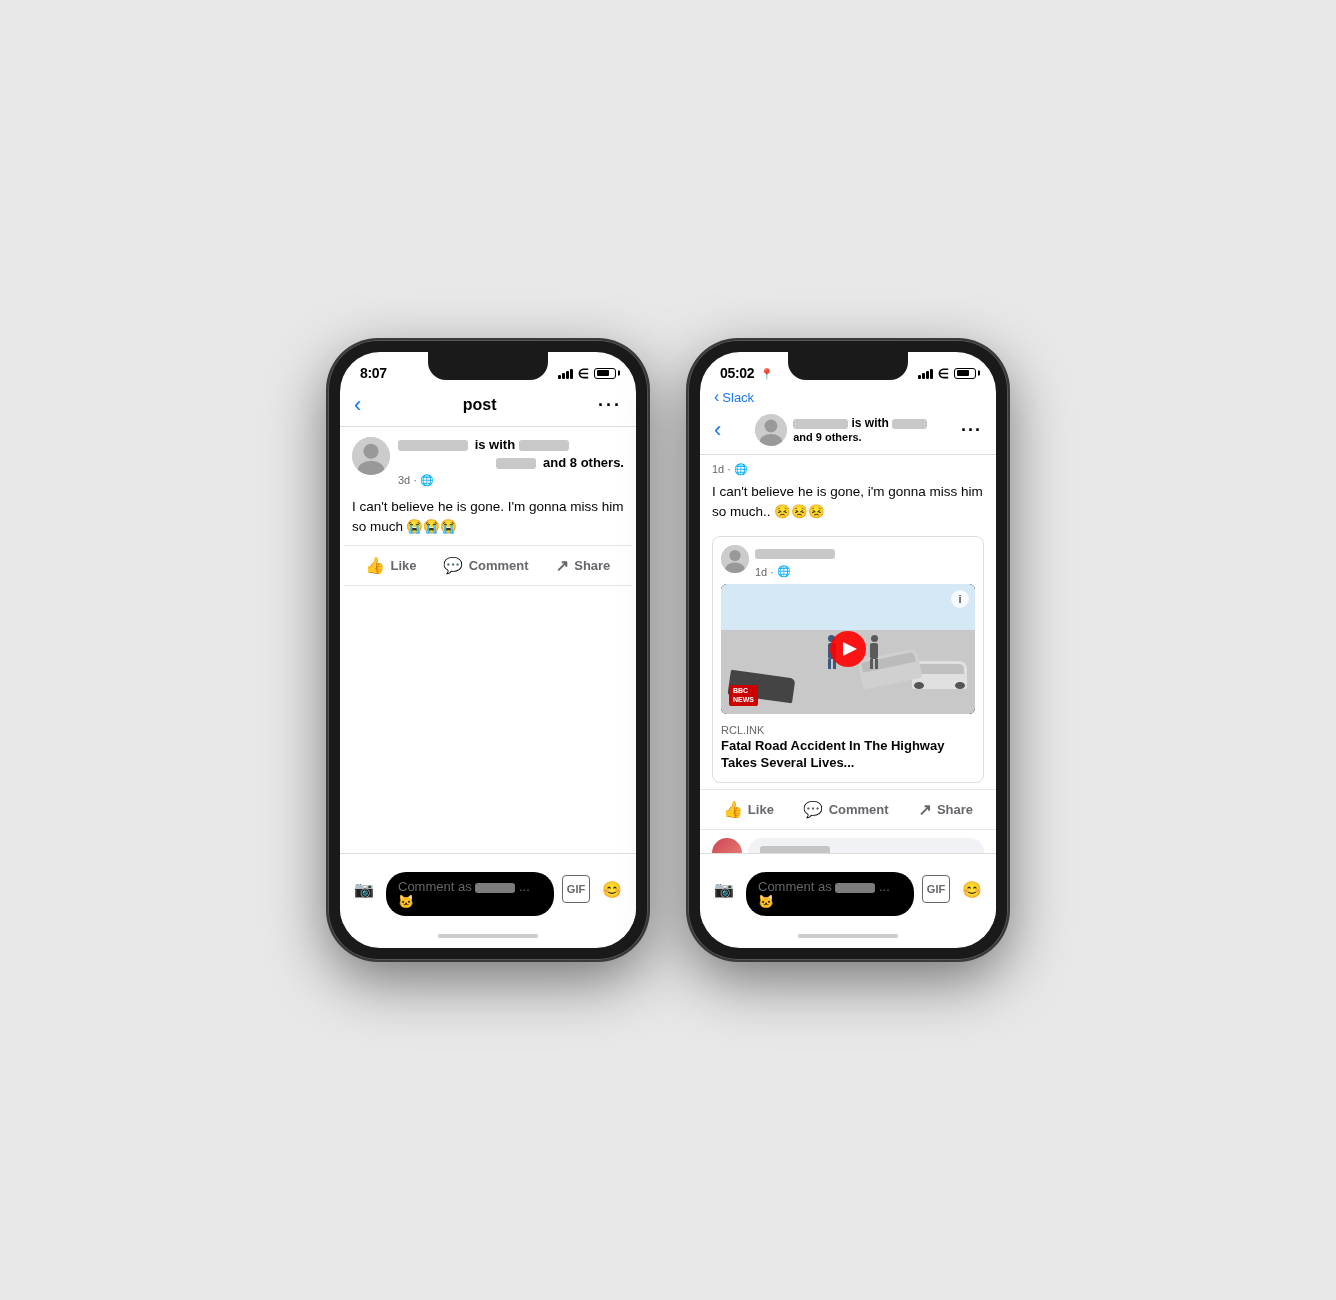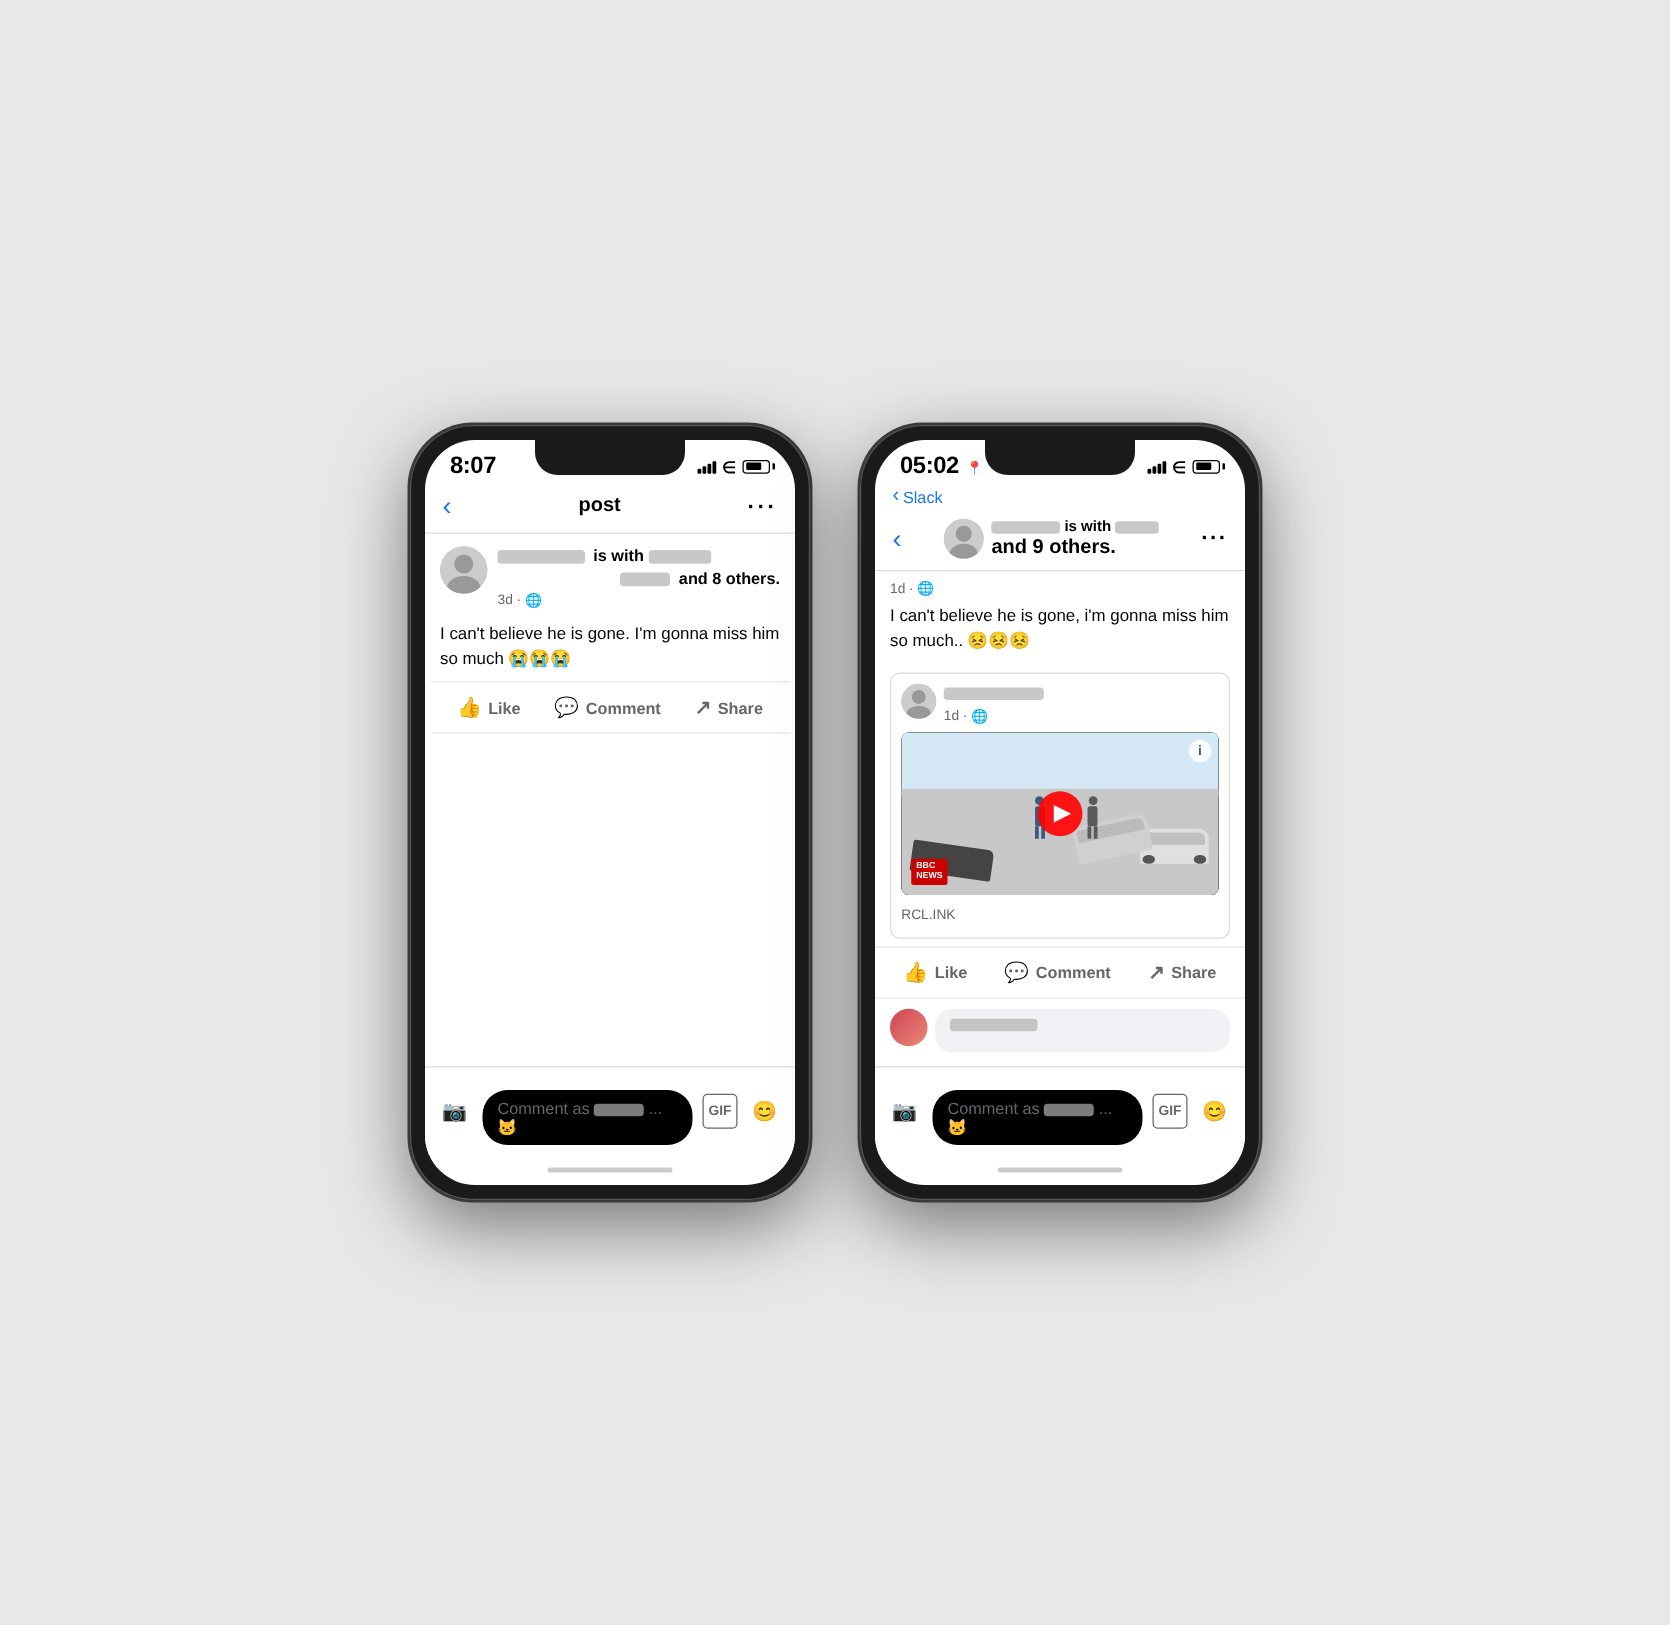--- a/index.html
+++ b/index.html
@@ -62,21 +62,21 @@
       font-size: 12px;
       font-weight: 600;
       color: #000;
       flex-shrink: 0;
       position: relative;
       z-index: 5;
       height: 36px;
     }
 
     .status-time {
-      font-size: 19px;
+      font-size: 14px;
       font-weight: 700;
       letter-spacing: -0.3px;
     }
 
     .status-icons {
       display: flex;
       align-items: center;
       gap: 5px;
       font-size: 11px;
     }
@@ -593,21 +593,21 @@
             <circle cx="20" cy="15" r="8" fill="#999"></circle>
             <ellipse cx="20" cy="35" rx="14" ry="10" fill="#999"></ellipse>
           </svg>
         </div>
         <div>
           <div style="font-size:12px; font-weight:600; line-height:1.2;">
             <span class="blur-block" style="width:55px; height:10px; vertical-align:middle;"></span>
             <span> is with </span>
             <span class="blur-block" style="width:35px; height:10px; vertical-align:middle;"></span>
           </div>
-          <div style="font-size:16px; font-weight:700; line-height:1.2;">and 9 others.</div>
+          <div style="font-size:11px; font-weight:700; line-height:1.2;">and 9 others.</div>
         </div>
       </div>
       <span class="nav-more" style="font-size:18px; font-weight:900; color:#000;">···</span>
     </div>
 
     <div class="screen-content" style="overflow-y: auto;">
 
       <div class="post-body">
         <div class="post-time" style="margin-bottom:4px;">
           <span>1d</span>
@@ -676,20 +676,21 @@
             </div>
 
             <div class="bbc-badge">BBC<br>NEWS</div>
 
             <div class="info-badge">i</div>
           </div>
         </div>
 
         <div class="link-card-footer" style="padding:4px 0 2px;">
           <div class="link-domain">rcl.ink</div>
+          <div class="link-title">Fatal Road Accident In The Highway Takes Several Lives...</div>
         </div>
       </div>
 
       <div class="action-bar" style="margin: 0 0;">
         <div class="action-btn">
           <span class="action-icon">👍</span>
           <span>Like</span>
         </div>
         <div class="action-btn">
           <span class="action-icon">💬</span>

